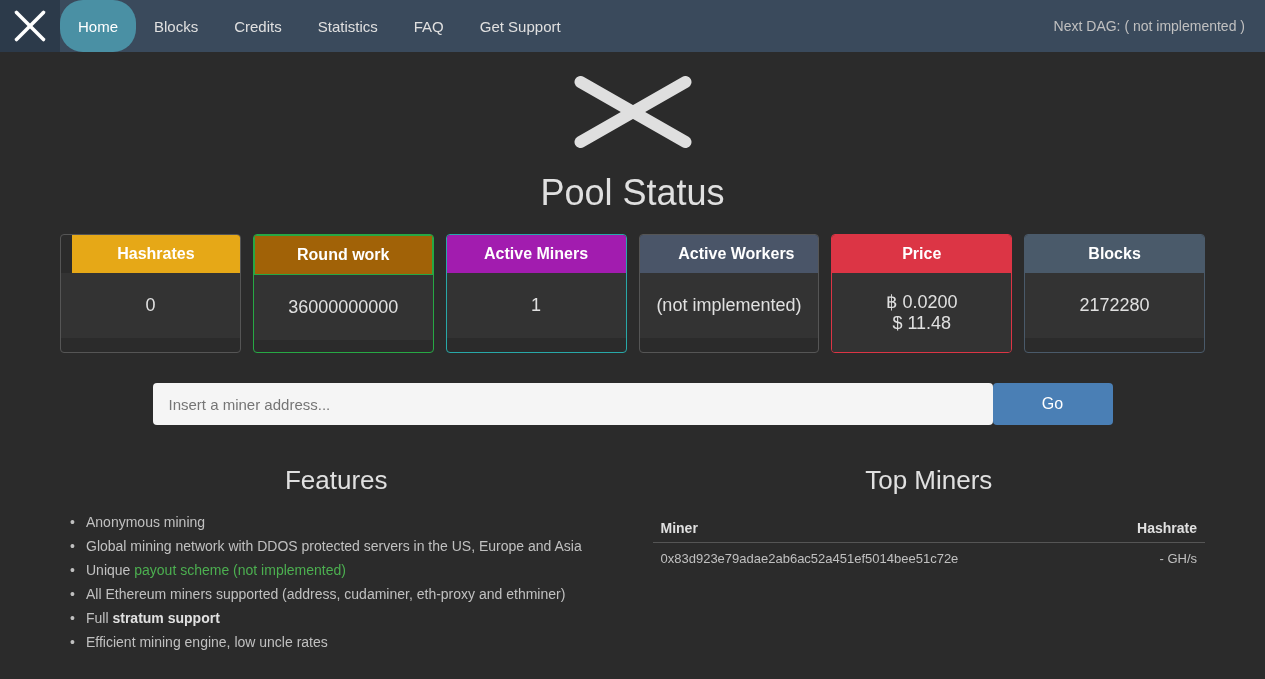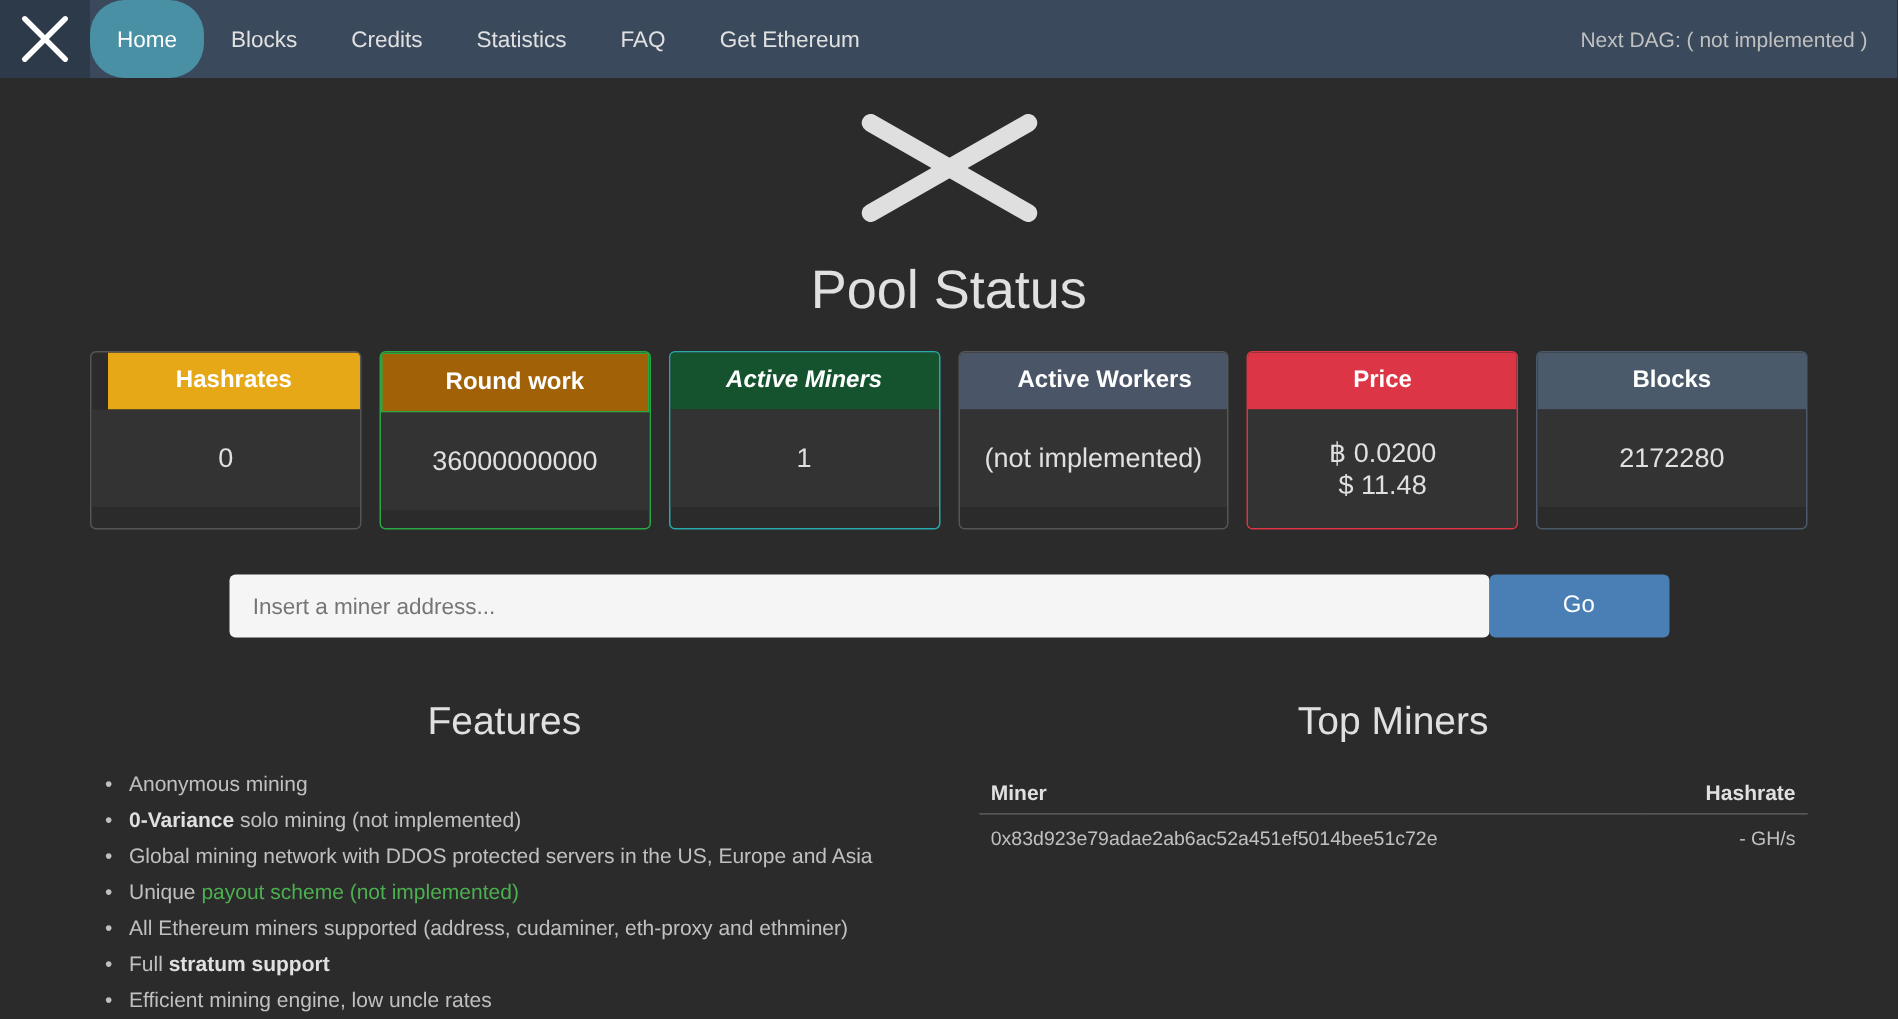--- a/index.html
+++ b/index.html
@@ -106,21 +106,21 @@
       font-size: 18px;
       color: #e0e0e0;
       min-height: 65px;
       display: flex;
       align-items: center;
       justify-content: center;
       flex-direction: column;
     }
     .header-orange { background-color: #e6a817; margin-left: 11px; }
     .header-green  { background-color: #a16207; border: 1px solid #27a844; }
-    .header-teal   { background-color: #14532d; font-style: italic; }
+    .header-teal   { background-color: #a21caf; }
     .header-gray   { background-color: #4a5568; padding-left: 23px; }
     .header-red    { background-color: #dc3545; }
     .header-darkblue { background-color: #4a5a6a; }
 
     
     .search-row {
       display: flex;
       justify-content: center;
       padding: 0 60px;
       margin-bottom: 40px;
@@ -223,21 +223,21 @@
       <line x1="5" y1="35" x2="35" y2="5" stroke="white" stroke-width="4" stroke-linecap="round"></line>
       <line x1="5" y1="5" x2="35" y2="35" stroke="white" stroke-width="4" stroke-linecap="round"></line>
     </svg>
   </div>
   <div class="nav-items">
     <a class="nav-item active">Home</a>
     <a class="nav-item">Blocks</a>
     <a class="nav-item">Credits</a>
     <a class="nav-item">Statistics</a>
     <a class="nav-item">FAQ</a>
-    <a class="nav-item">Get Ethereum</a>
+    <a class="nav-item">Get Support</a>
   </div>
   <div class="nav-dag">Next DAG: ( not implemented )</div>
 </nav>
 
 <div class="logo-large">
   <svg viewBox="0 0 200 100" xmlns="http://www.w3.org/2000/svg">
 
     <line x1="30" y1="90" x2="170" y2="10" stroke="white" stroke-width="16" stroke-linecap="round"></line>
     <line x1="30" y1="10" x2="170" y2="90" stroke="white" stroke-width="16" stroke-linecap="round"></line>
   </svg>
@@ -286,21 +286,20 @@
   <input class="search-input" type="text" placeholder="Insert a miner address..." style="">
   <button class="go-button">Go</button>
 </div>
 
 <div class="bottom-section">
 
   <div class="features-col">
     <h2 class="features-title">Features</h2>
     <ul class="features-list">
       <li>Anonymous mining</li>
-      <li><span class="bold">0-Variance</span> solo mining (not implemented)</li>
       <li>Global mining network with DDOS protected servers in the US, Europe and Asia</li>
       <li>Unique <a class="link-green">payout scheme (not implemented)</a></li>
       <li>All Ethereum miners supported (address, cudaminer, eth-proxy and ethminer)</li>
       <li>Full <span class="bold">stratum support</span></li>
       <li>Efficient mining engine, low uncle rates</li>
 
     </ul>
   </div>
 
   <div class="top-miners-col">

